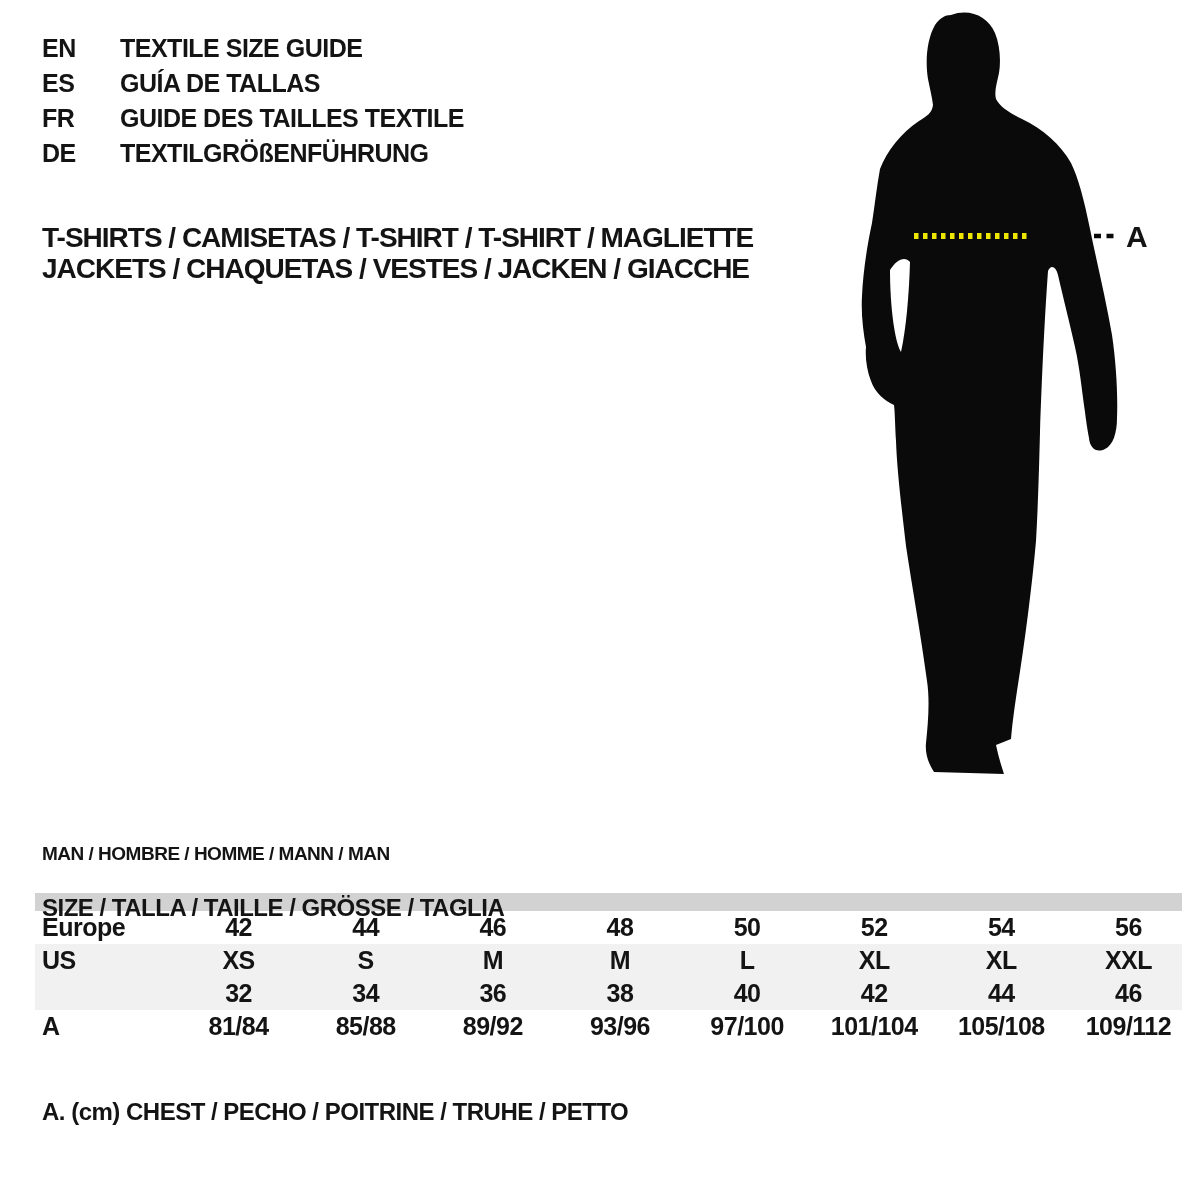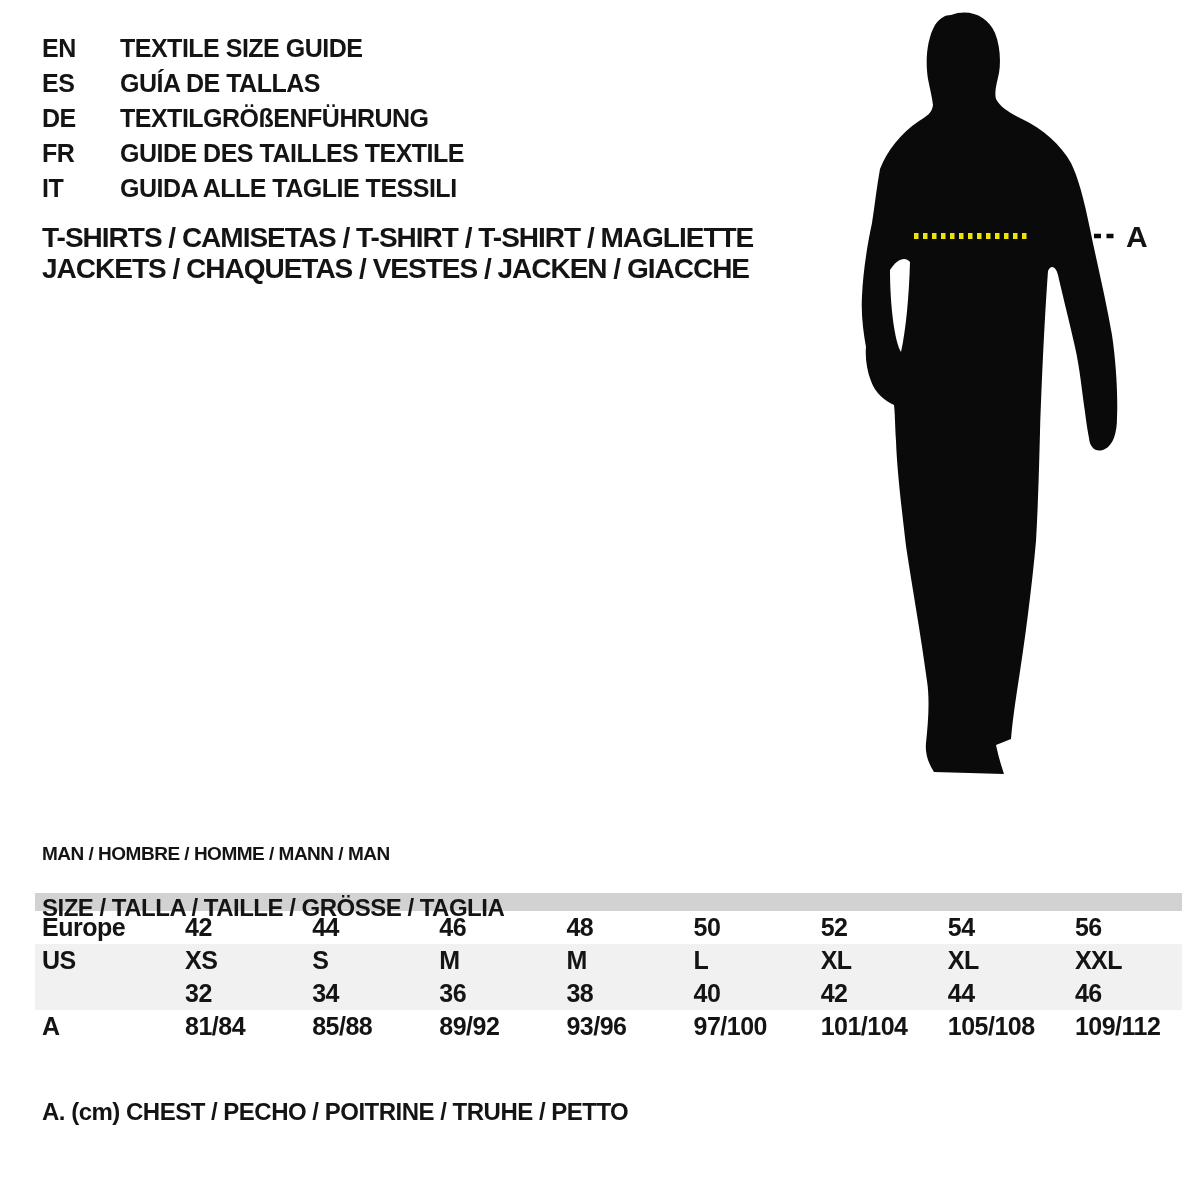--- a/index.html
+++ b/index.html
@@ -81,21 +81,21 @@
     grid-template-columns: 130px repeat(8, 1fr);
     height: 33px;
     align-items: center;
     font-weight: bold;
     font-size: 25px;
     letter-spacing: -0.5px;
     gap: 20px;
   }
   .trow.shade { background: var(--table_band_bg); }
   .tlabel { padding-left: 7px; text-align: left; }
-  .tcell { }
+  .tcell { text-align: center; }
 
   
   .footnote {
     position: absolute; left: 42px; top: 1098px;
     font-weight: bold; font-size: 24px; letter-spacing: -0.5px; white-space: nowrap;
   }
 </style>
 </head>
 <body>
 
@@ -104,30 +104,26 @@
   <section class="lang-block">
     <div class="lang-row">
       <span class="lang-code">EN</span>
       <span class="lang-title">TEXTILE SIZE GUIDE</span>
     </div>
     <div class="lang-row">
       <span class="lang-code">ES</span>
       <span class="lang-title">GUÍA DE TALLAS</span>
     </div>
     <div class="lang-row">
+      <span class="lang-code">FR</span>
+      <span class="lang-title">GUIDE DES TAILLES TEXTILE</span>
+    </div>
+    <div class="lang-row">
       <span class="lang-code">DE</span>
       <span class="lang-title">TEXTILGRÖßENFÜHRUNG</span>
-    </div>
-    <div class="lang-row">
-      <span class="lang-code">FR</span>
-      <span class="lang-title">GUIDE DES TAILLES TEXTILE</span>
-    </div>
-    <div class="lang-row">
-      <span class="lang-code">IT</span>
-      <span class="lang-title">GUIDA ALLE TAGLIE TESSILI</span>
     </div>
   </section>
 
   <section class="category-block">
     <div>T-SHIRTS / CAMISETAS / T-SHIRT / T-SHIRT / MAGLIETTE</div>
     <div>JACKETS / CHAQUETAS / VESTES / JACKEN / GIACCHE</div>
   </section>
 
   <svg class="figure" viewBox="840 0 320 800" xmlns="http://www.w3.org/2000/svg" aria-hidden="true">
     <path class="body" d="

